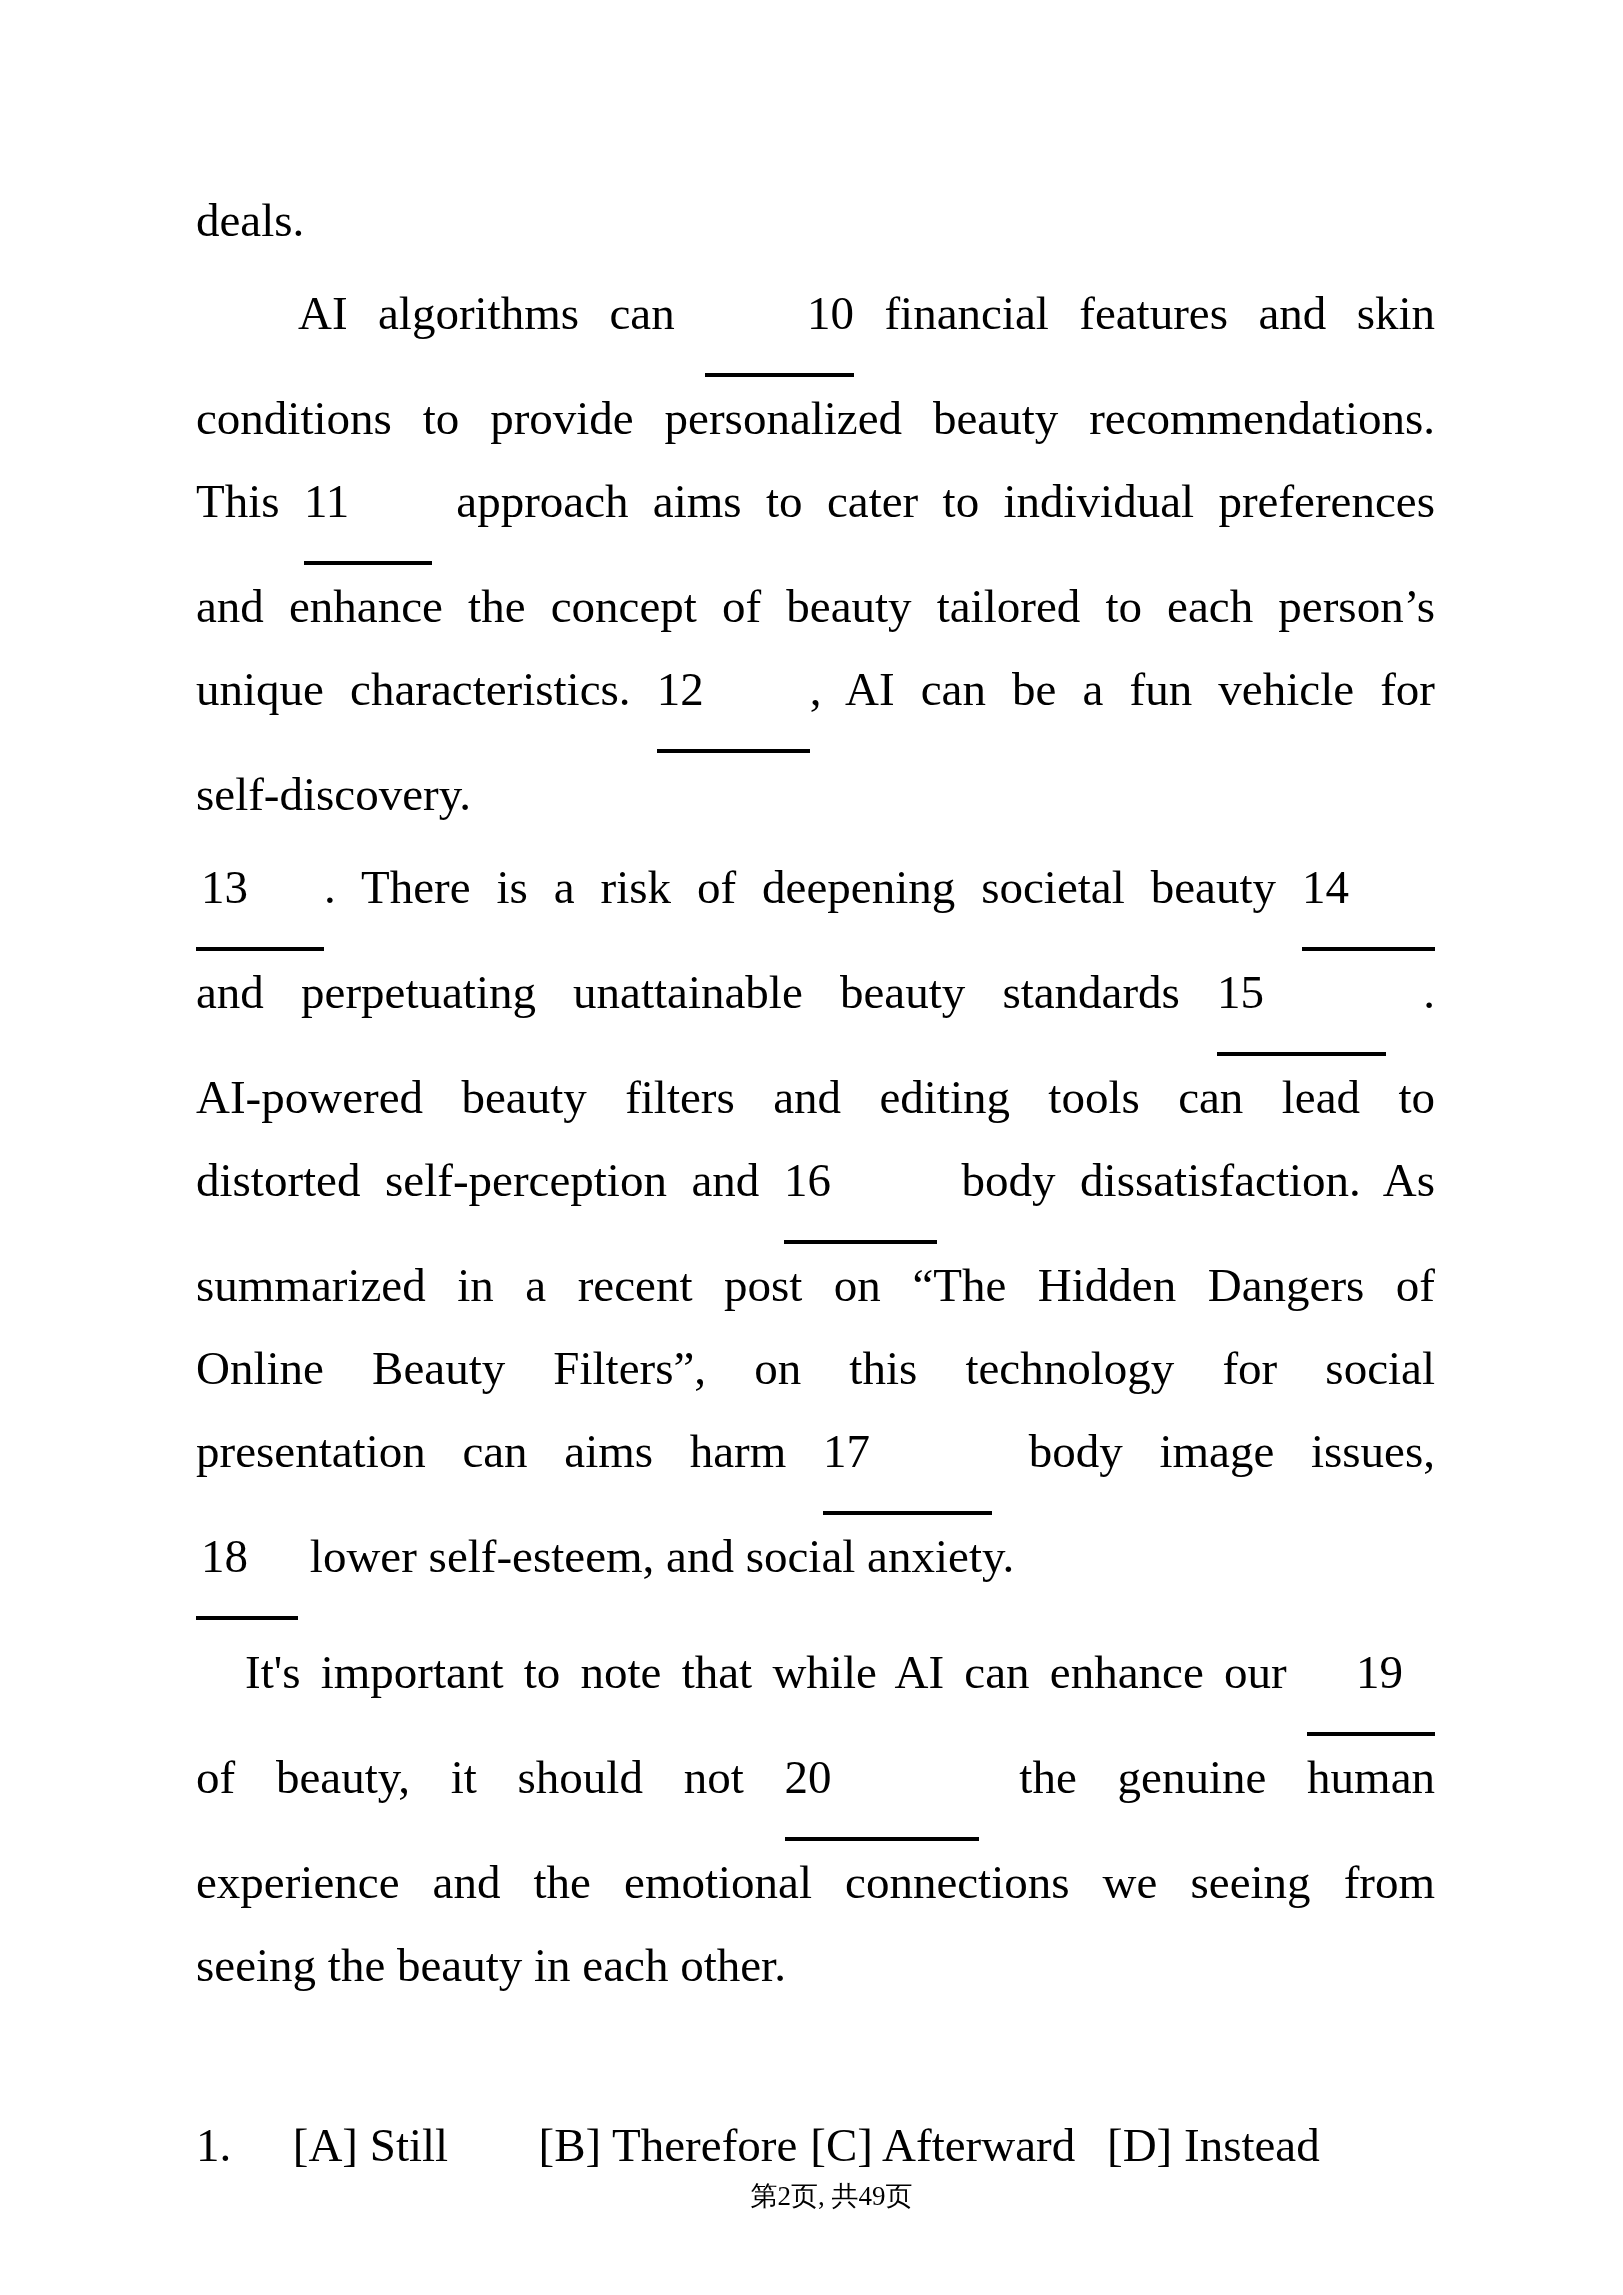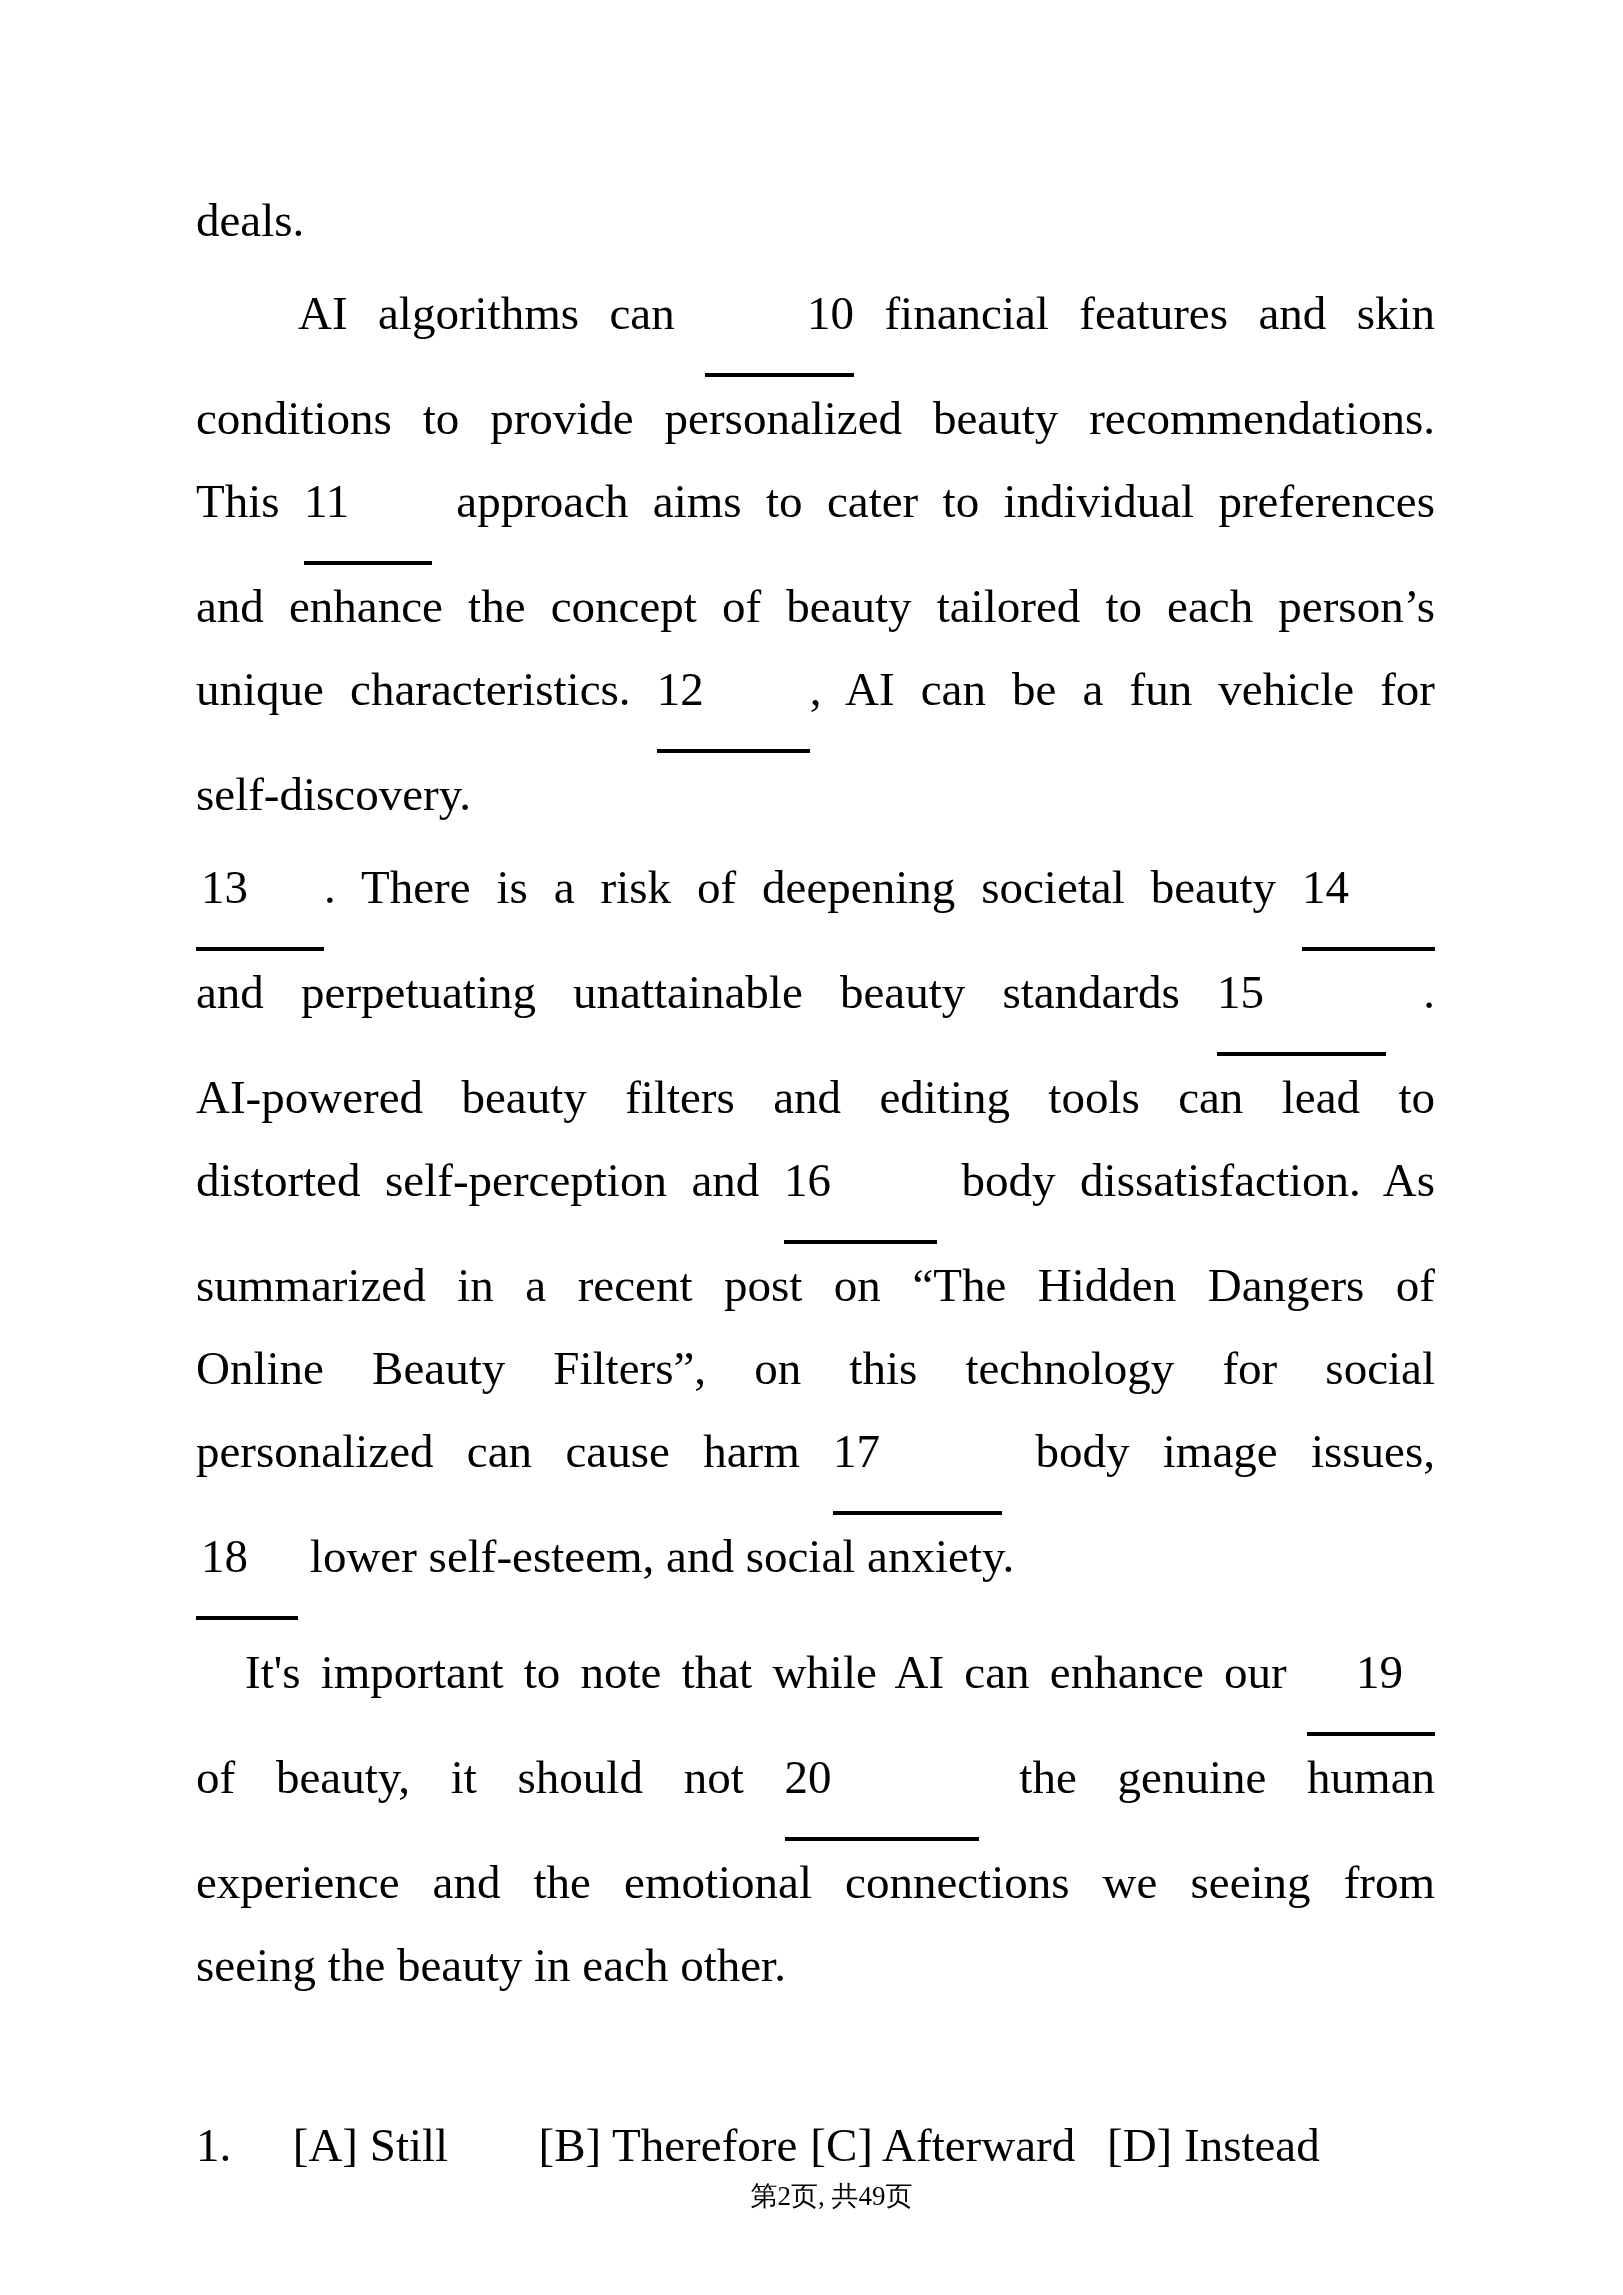--- a/index.html
+++ b/index.html
@@ -71,21 +71,21 @@
         <div class="line"><span>unique characteristics. </span><span class="blank center" style="min-width: 153px;">12</span><span>, AI can be a fun vehicle for</span></div>
         <div class="line last"><span>self-discovery.</span></div>
       </div>
       <div class="para">
         <div class="line"><span class="blank left" style="min-width: 123px;">13</span><span>. There is a risk of deepening societal beauty </span><span class="blank right" style="min-width: 128px;">14</span></div>
         <div class="line"><span>and perpetuating unattainable beauty standards </span><span class="blank center" style="min-width: 169px;">15</span><span> .</span></div>
         <div class="line"><span>AI-powered beauty filters and editing tools can lead to</span></div>
         <div class="line"><span>distorted self-perception and </span><span class="blank center" style="min-width: 153px;">16</span><span> body dissatisfaction. As</span></div>
         <div class="line"><span>summarized in a recent post on “The Hidden Dangers of</span></div>
         <div class="line"><span>Online Beauty Filters”, on this technology for social</span></div>
-        <div class="line"><span>personalized can cause harm </span><span class="blank center" style="min-width: 169px;">17</span><span> body image issues,</span></div>
+        <div class="line"><span>presentation can aims harm </span><span class="blank center" style="min-width: 169px;">17</span><span> body image issues,</span></div>
         <div class="line last"><span class="blank left" style="min-width: 97px;">18</span><span> lower self-esteem, and social anxiety.</span></div>
       </div>
       <div class="para">
         <div class="line" style="text-indent: 49px;"><span>It's important to note that while AI can enhance our </span><span class="blank right" style="min-width: 123px;">19</span></div>
         <div class="line"><span>of beauty, it should not </span><span class="blank center" style="min-width: 194px;">20</span><span> the genuine human</span></div>
         <div class="line"><span>experience and the emotional connections we seeing from</span></div>
         <div class="line last"><span>seeing the beauty in each other.</span></div>
       </div>
     </div>
 

